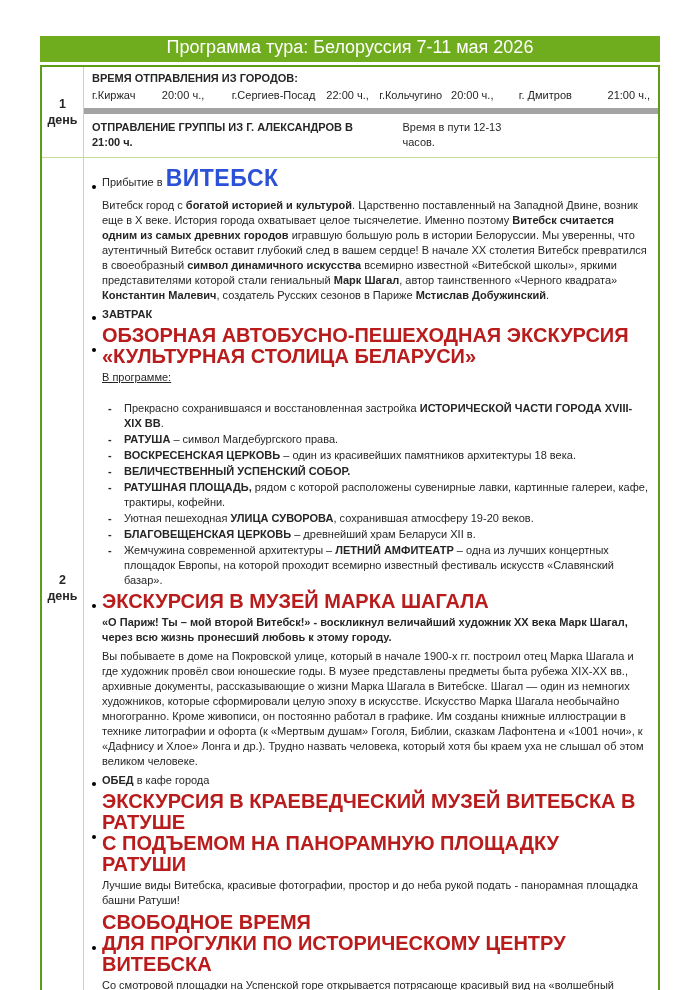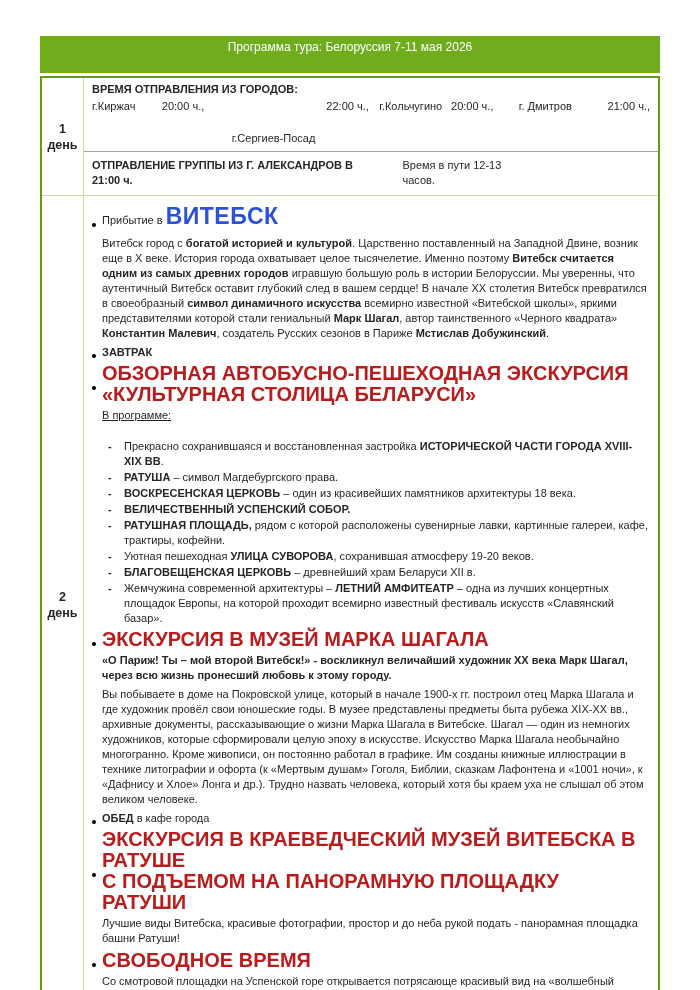--- a/index.html
+++ b/index.html
@@ -3,41 +3,41 @@
 <meta charset="utf-8">
 <style>
   * { margin:0; padding:0; box-sizing:border-box; }
   html,body { background:#ffffff; }
   body { font-family:"Liberation Sans", sans-serif; color:#262626; }
   .page { position:relative; width:700px; height:990px; background:#ffffff; overflow:hidden; }
   .doc { position:absolute; left:40px; top:36px; width:620px; }
 
   .titlebar {
     background:#6fad1e; color:#ffffff; text-align:center;
-    font-size:12px; line-height:22px; height:37px; font-weight:400;
+    font-size:18px; line-height:22px; height:26px; font-weight:400;
   }
   .tbl { margin-top:3px; border:2px solid #5f9c17; background:#fff; }
   .row { display:flex; align-items:stretch; }
   .row + .row { border-top:1px solid #c5dc9a; }
   .daycell {
     flex:0 0 42px; width:42px; border-right:1px solid #c5dc9a;
     display:flex; flex-direction:column; justify-content:center; align-items:center;
     font-weight:bold; font-size:12.5px; line-height:16px;
   }
   .cc { flex:1; min-width:0; font-size:11px; line-height:15px; }
 
   
-  .sub1 { padding:4px 8px 5px 8px; border-bottom:1px solid #a3a3a3; }
+  .sub1 { padding:4px 8px 5px 8px; border-bottom:6px solid #a3a3a3; }
   .sub2 { padding:6px 8px 7px 8px; display:flex; justify-content:space-between; align-items:center;gap:44px; }
   .b { font-weight:bold; }
   .depline { display:flex; white-space:nowrap; margin-top:2px; }
   .depline span { display:inline-block; }
   .depline span:nth-child(1){ width:70px; }
   .depline span:nth-child(2){ width:70px; }
-  .depline span:nth-child(3){ width:95px;margin-top:32px; }
+  .depline span:nth-child(3){ width:95px; }
   .depline span:nth-child(4){ width:53px; }
   .depline span:nth-child(5){ width:72px; }
   .depline span:nth-child(6){ width:68px; }
   .depline span:nth-child(7){ width:89px; }
   .travel { margin-right:130px; }
 
   
   .daybody { padding:4px 10px 6px 6px; }
   .bl { display:flex; margin:3px 0;align-items:center; }
   .dot { flex:0 0 4px; width:4px; height:4px; border-radius:50%; background:#000; margin:6px 6px 0 2px; }
@@ -175,20 +175,21 @@
             </div>
           </div>
 
           <div class="para">Лучшие виды Витебска, красивые фотографии, простор и до неба рукой подать - панорамная площадка башни Ратуши!</div>
 
 
           <div class="bl rh-line">
             <span class="dot"></span>
             <div class="rh">
               <div>СВОБОДНОЕ ВРЕМЯ</div>
+              <div>ДЛЯ ПРОГУЛКИ ПО ИСТОРИЧЕСКОМУ ЦЕНТРУ ВИТЕБСКА</div>
             </div>
           </div>
 
           <div class="para">Со смотровой площадки на Успенской горе открывается потрясающе красивый вид на «волшебный Старый город», знакомый всему миру по картинам Шагала.</div>
 
         </div>
       </div>
 
       <div class="row">
         <div class="daycell">

